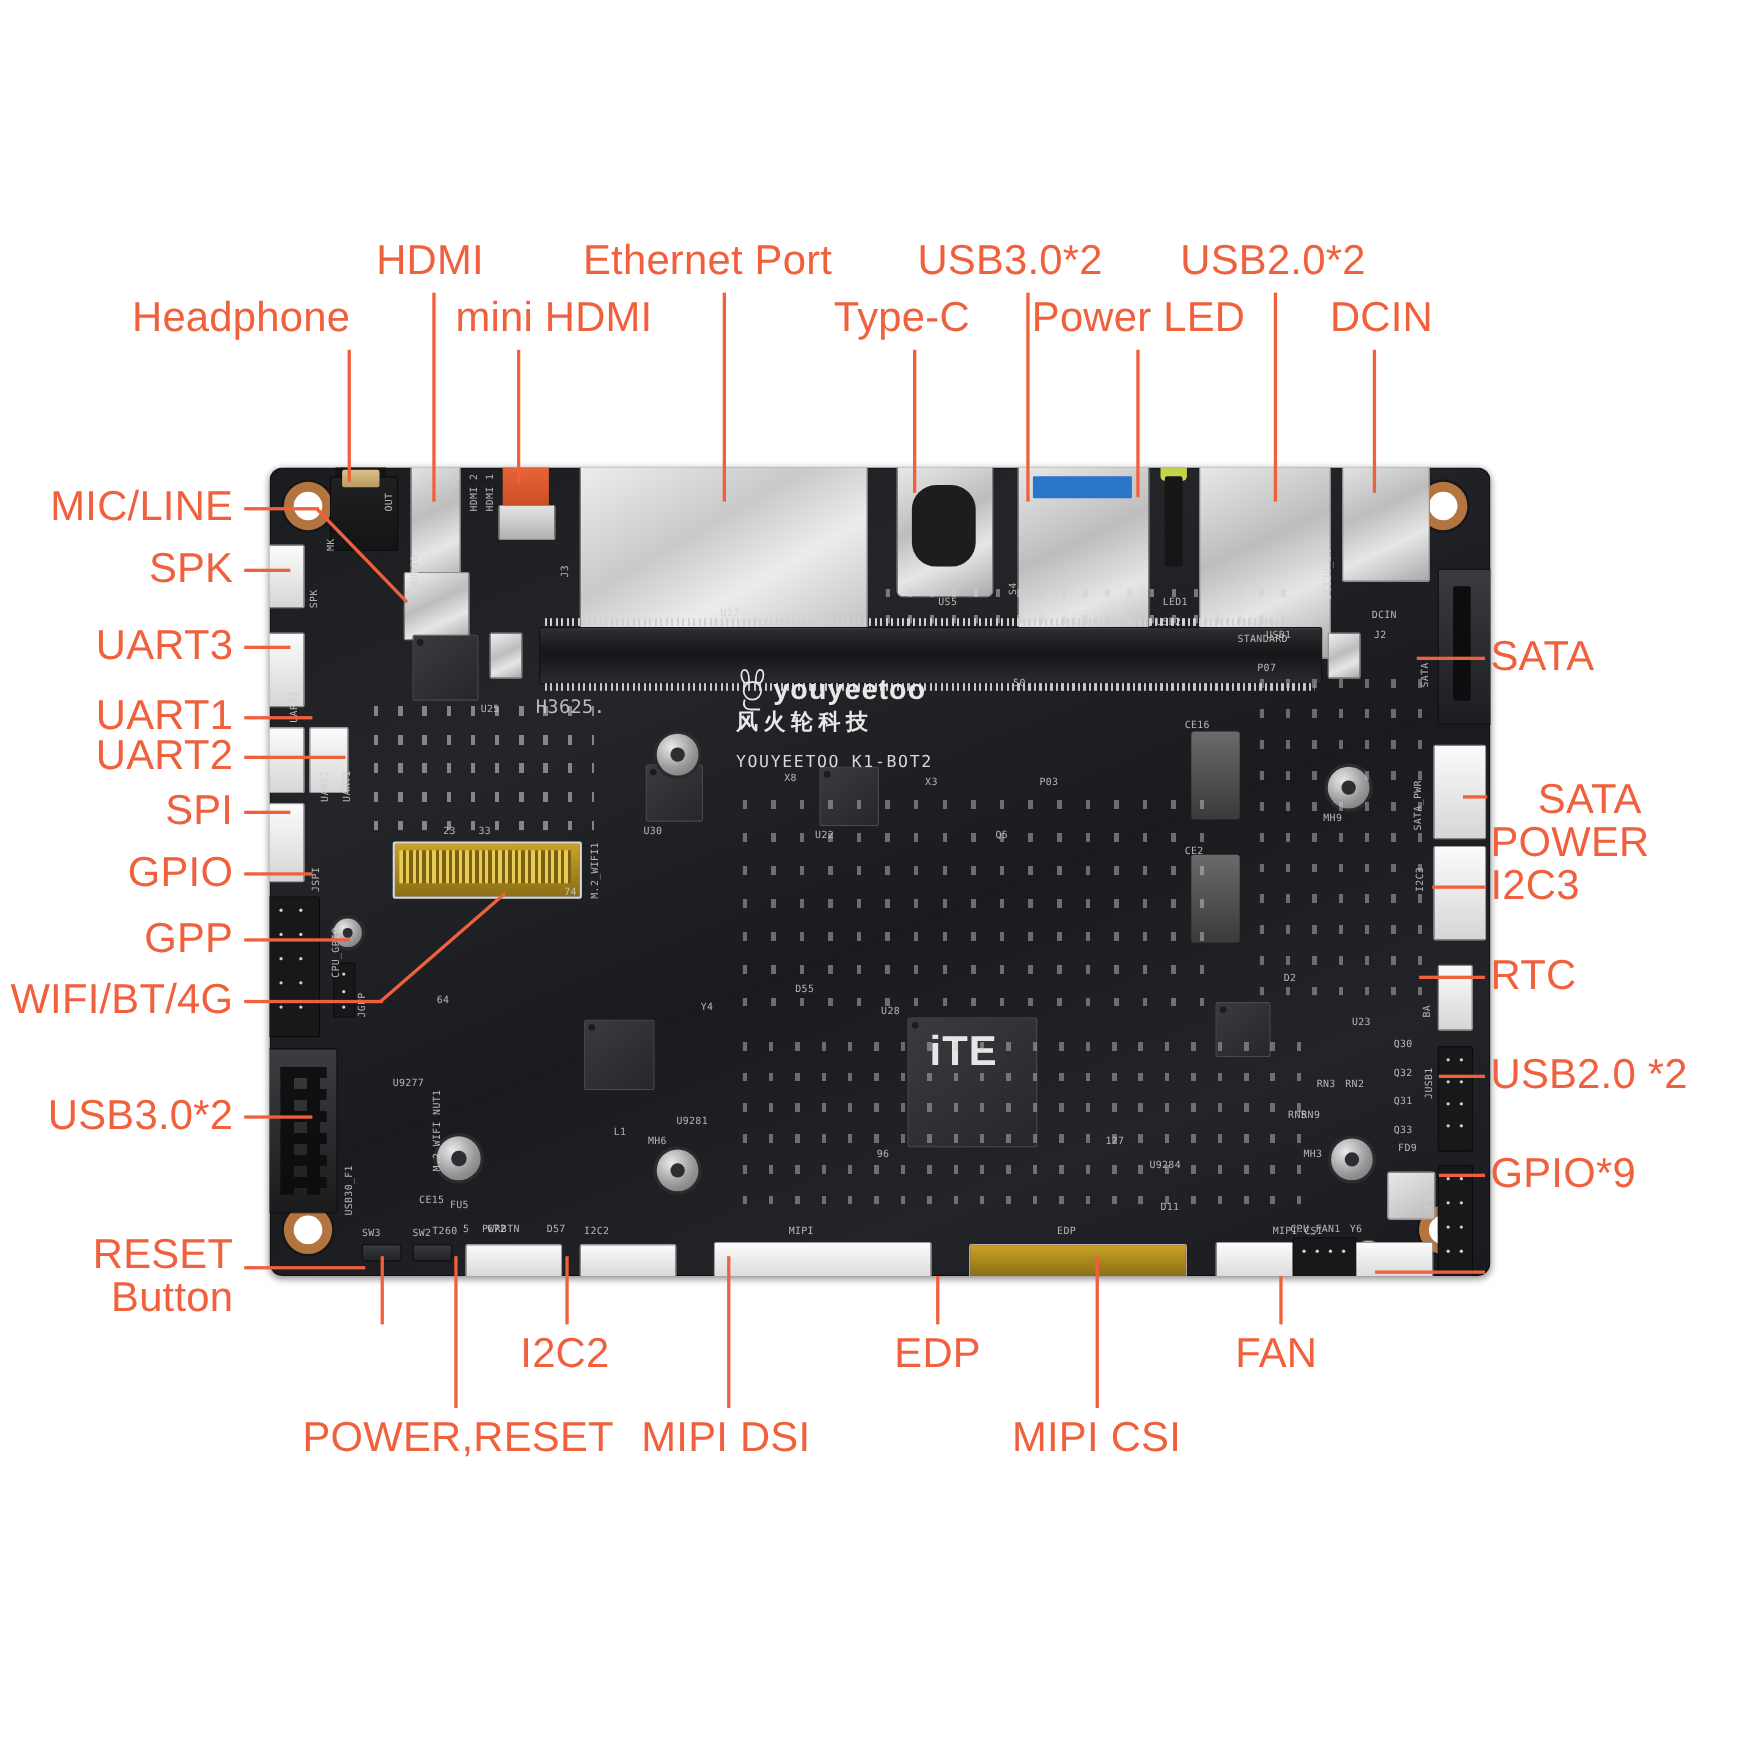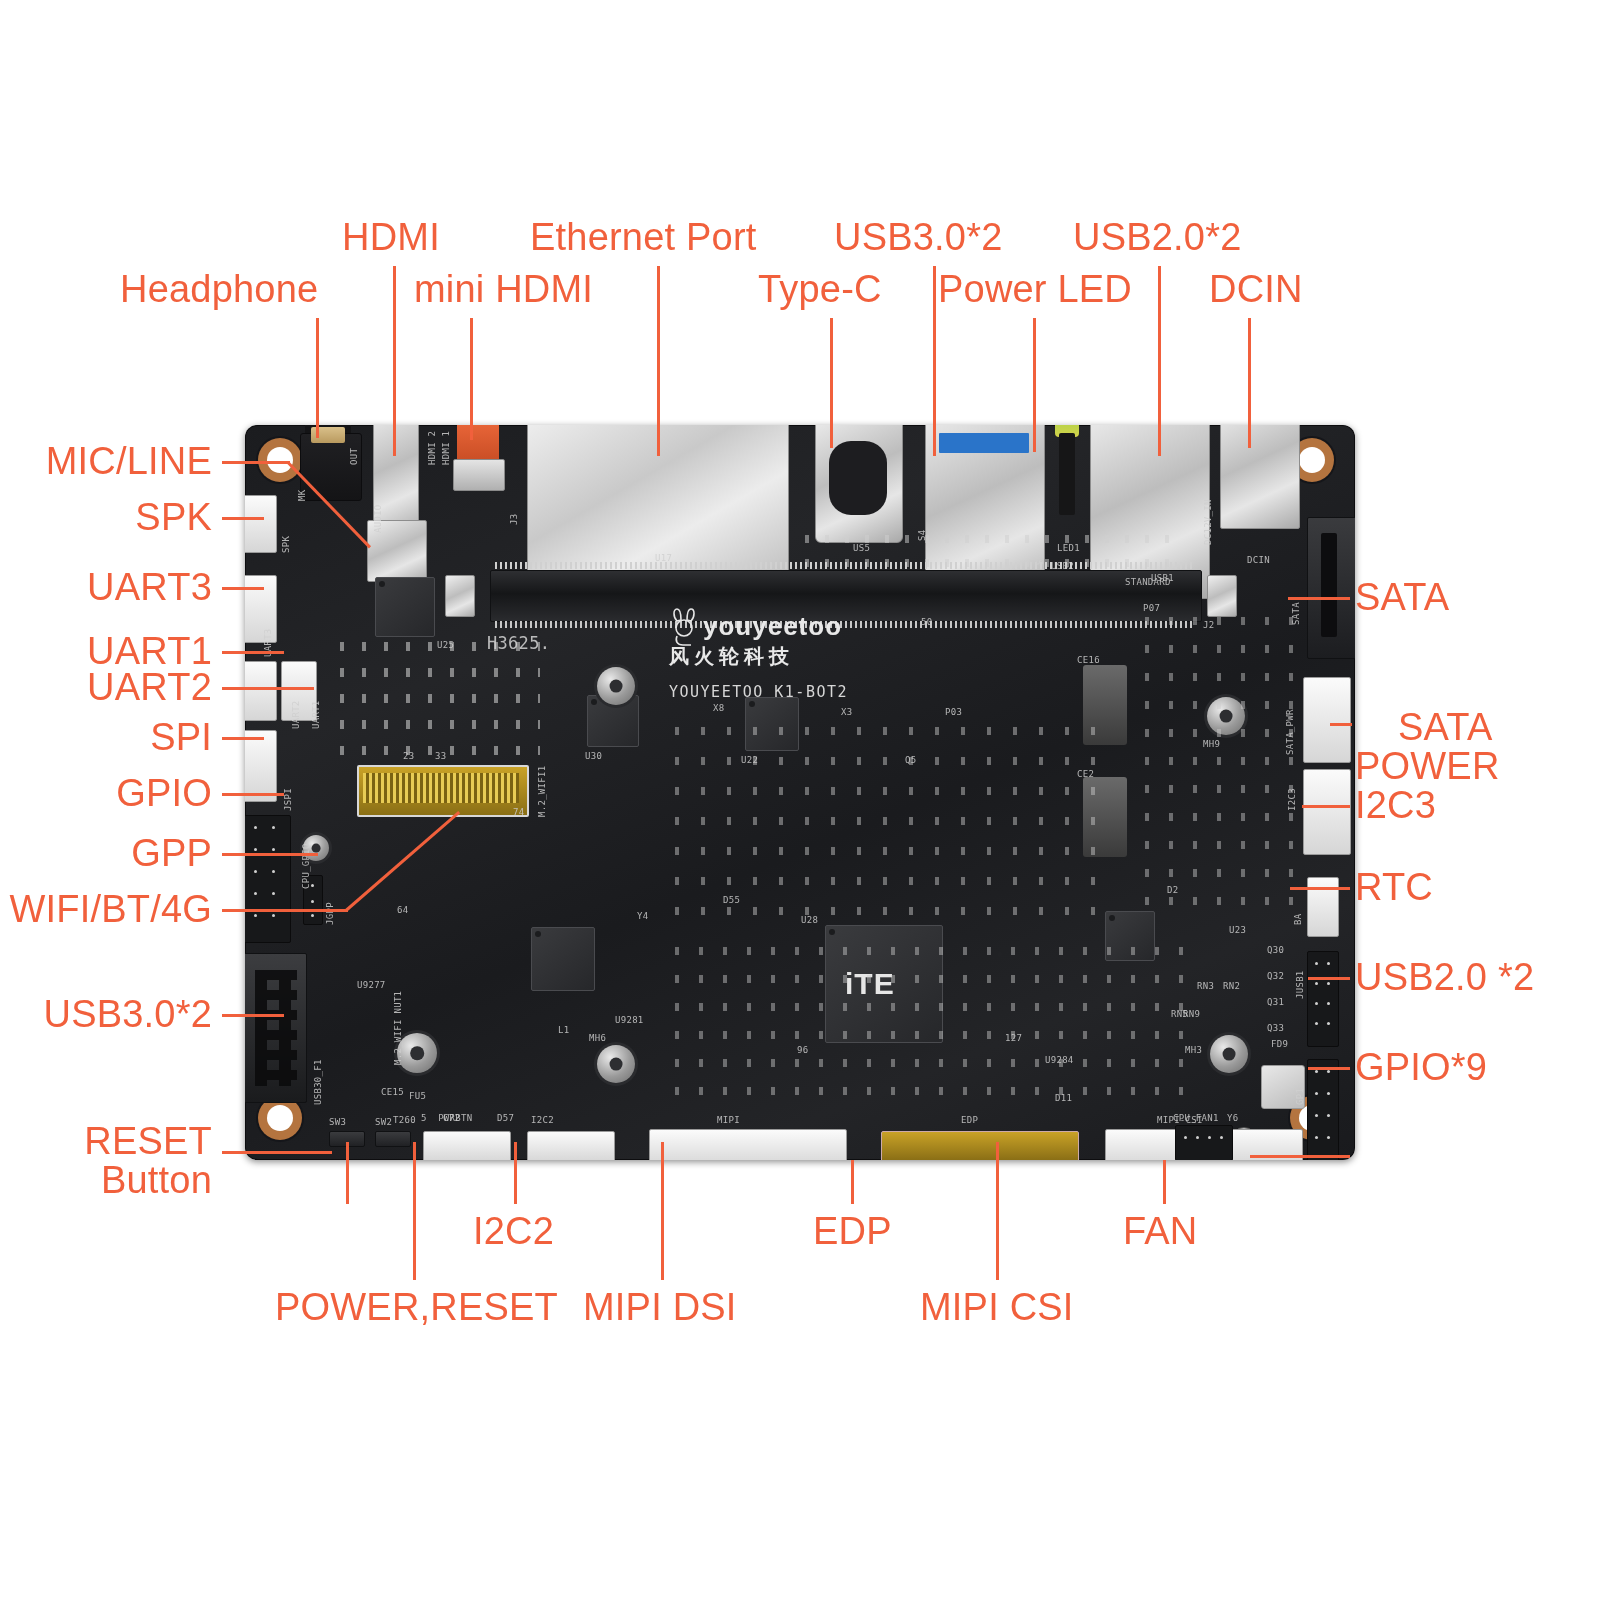--- a/index.html
+++ b/index.html
@@ -183,21 +183,21 @@
                 background:linear-gradient(180deg,#c9a227,#7d6412);border:1px solid #caa;border-radius:2px;"></div>
     <div class="whiteconn" style="left:860px;top:704px;width:196px;height:36px;"></div>
     <div class="hdr" style="left:930px;top:700px;width:56px;height:34px;">
       <i style="left:8px;top:10px"></i>
         <i style="left:20px;top:10px"></i>
         <i style="left:32px;top:10px"></i>
         <i style="left:44px;top:10px"></i>
     </div>
 
     <div class="chipq" style="left:580px;top:500px;width:116px;height:116px;"></div>
-    <div class="f" style="left:600px;top:542px;color:#e6e6e6;font-size:30px;font-weight:700;letter-spacing:1px;">iTE</div>
+    <div class="f" style="left:600px;top:510px;color:#e6e6e6;font-size:38px;font-weight:700;letter-spacing:1px;">iTE</div>
     <div class="chipq" style="left:286px;top:502px;width:62px;height:62px;"></div>
     <div class="chipq" style="left:342px;top:270px;width:50px;height:50px;"></div>
     <div class="chipq" style="left:500px;top:272px;width:52px;height:52px;"></div>
     <div class="chipq" style="left:130px;top:152px;width:58px;height:58px;"></div>
     <div class="chipq" style="left:860px;top:486px;width:48px;height:48px;"></div>
 
     <div class="cap" style="left:838px;top:240px;width:44px;height:80px;border-radius:3px;"></div>
     <div class="cap" style="left:838px;top:352px;width:44px;height:80px;border-radius:3px;"></div>
     <div class="screw" style="left:962px;top:272px;width:38px;height:38px;"></div>
     <div class="screw" style="left:352px;top:242px;width:38px;height:38px;"></div>
@@ -262,21 +262,21 @@
     <div class="silk" style="left:676px;top:192px;">50</div>
     <div class="silk" style="left:552px;top:620px;">96</div>
     <div class="silk" style="left:760px;top:608px;">127</div>
     <div class="silk" style="left:880px;top:152px;">STANDARD</div>
     <div class="silk" style="left:410px;top:128px;">U17</div>
     <div class="silk" style="left:608px;top:118px;">US5</div>
     <div class="silk" style="left:812px;top:118px;">LED1</div>
     <div class="silk" style="left:806px;top:136px;">USB2</div>
     <div class="silk" style="left:906px;top:148px;">USB1</div>
     <div class="silk" style="left:1002px;top:130px;">DCIN</div>
-    <div class="silk" style="left:958px;top:148px;margin-top:47px;">J2</div>
+    <div class="silk" style="left:1004px;top:148px;">J2</div>
     <div class="silk" style="left:176px;top:688px;">5  PWRBTN</div>
     <div class="silk" style="left:286px;top:690px;">I2C2</div>
     <div class="silk" style="left:84px;top:692px;">SW3</div>
     <div class="silk" style="left:130px;top:692px;">SW2</div>
     <div class="silk" style="left:472px;top:690px;">MIPI</div>
     <div class="silk" style="left:716px;top:690px;">EDP</div>
     <div class="silk" style="left:912px;top:690px;">MIPI-CSI</div>
     <div class="silk" style="left:928px;top:688px;">CPU_FAN1</div>
 
     <div class="silk v" style="left:52px;top:76px;">MK</div>

